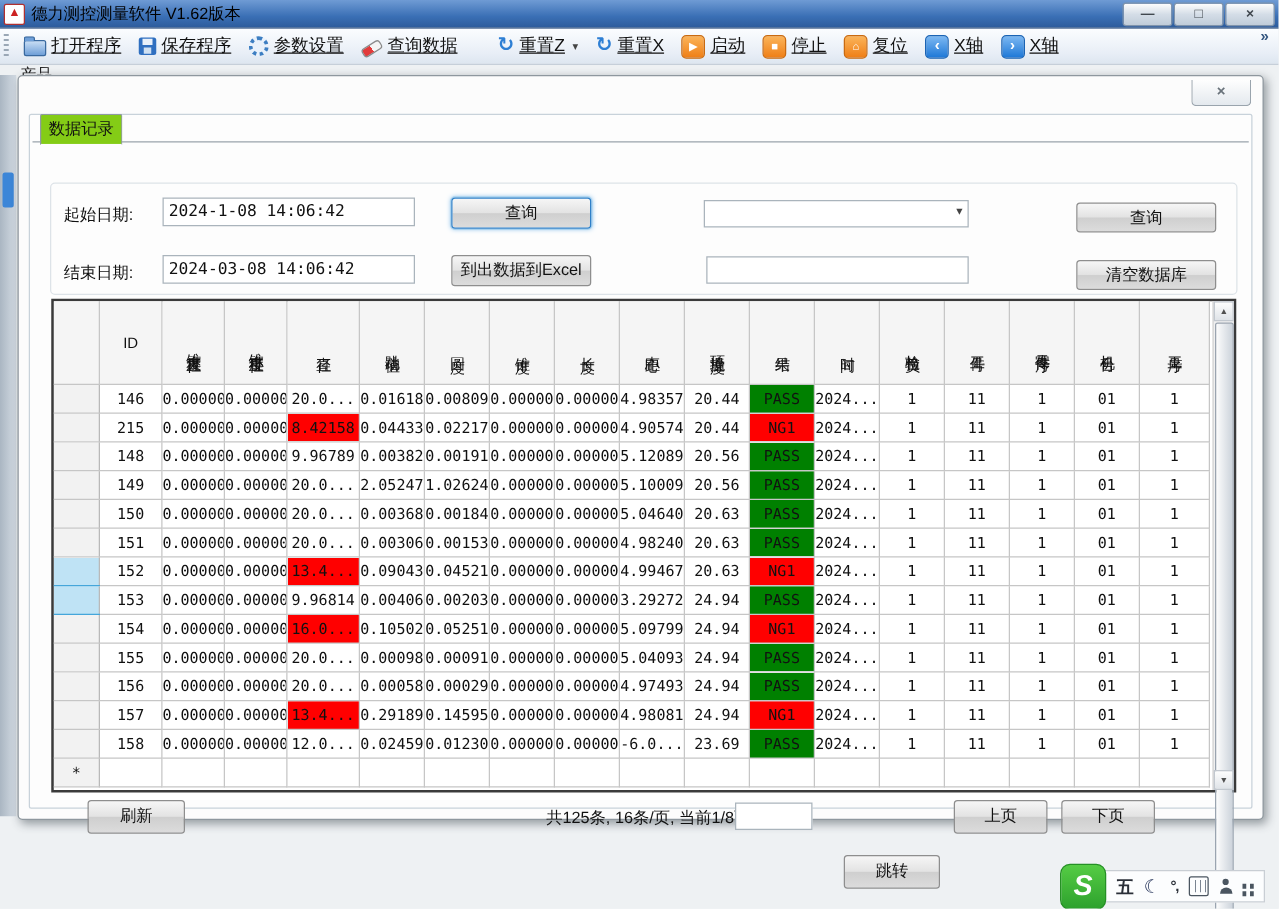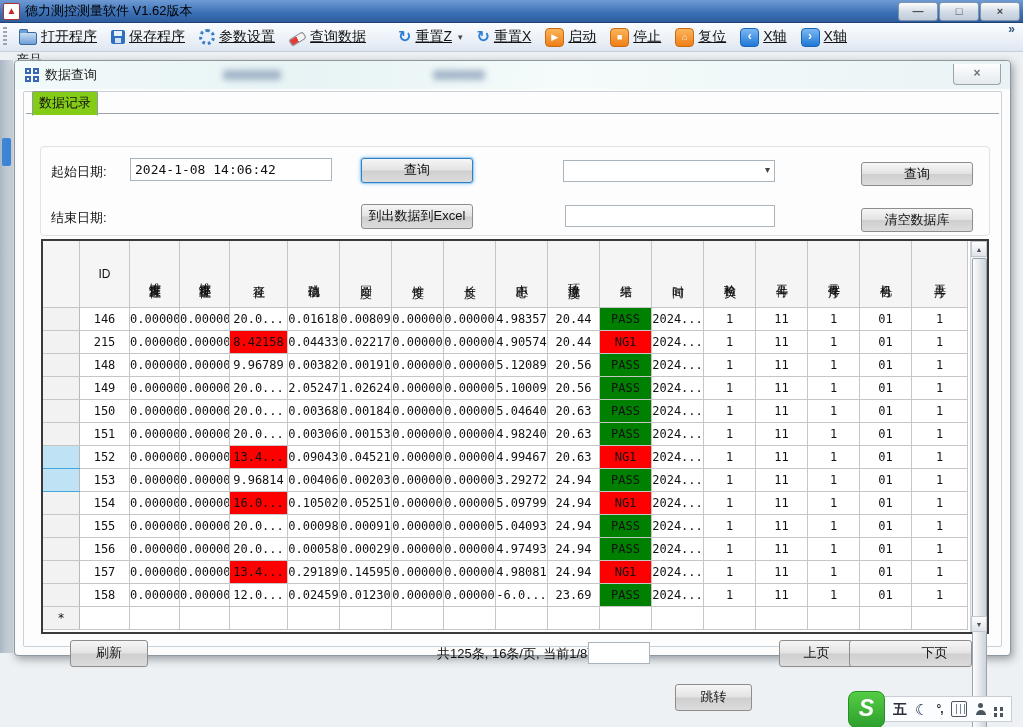--- a/index.html
+++ b/index.html
@@ -194,48 +194,38 @@
       </div>
   </div>
   <div class="tb-overflow">»</div>
 
   <div class="bg-label">产品</div>
   <div class="left-strip">
       <div class="accent"></div>
     </div>
 
   <div class="dialog">
-    <div class="dlg-title">
-      <span class="dlg-ico">
-          <i></i>
-          <i></i>
-          <i></i>
-          <i></i>
-        </span>
-      <span>数据查询</span>
-      <span class="smudge" style="left:208px;width:58px;"></span>
-      <span class="smudge" style="left:418px;width:52px;"></span>
-    </div>
     <div class="dlg-close">×</div>
 
     <div class="dlg-body">
       <div class="tab">数据记录</div>
       <div class="tabline"></div>
 
       <div class="groupbox"></div>
       <span class="lbl" style="left:27px;top:71px;">起始日期:</span>
       <input class="tbox" style="left: 106px; top: 66px; width: 192px; height: 21px;" value="2024-1-08 14:06:42">
       <div class="btn btn-default" style="left:337px;top:66px;width:110px;height:23px;line-height:22px;">查询</div>
       <div class="combo" style="left:539px;top:68px;width:210px;height:20px;">
         <span></span>
         <span class="arrow">▾</span>
       </div>
       <div class="btn" style="left:837px;top:70px;width:110px;height:22px;line-height:21px;">查询</div>
 
       <span class="lbl" style="left:27px;top:117px;">结束日期:</span>
+      <input class="tbox" style="left: 106px; top: 112px; width: 192px; height: 21px;" value="2024-03-08 14:06:42">
       <div class="btn" style="left:337px;top:112px;width:110px;height:23px;line-height:22px;">到出数据到Excel</div>
       <input class="tbox" style="left: 541px; top: 113px; width: 200px; height: 20px;" value="">
       <div class="btn" style="left:837px;top:116px;width:110px;height:22px;line-height:21px;">清空数据库</div>
 
       <div class="grid-wrap">
         <table class="grid">
           <thead>
               <tr id="gridhead">
                 <th></th>
                 <th><span class="">ID</span></th>
@@ -544,22 +534,22 @@
           <div class="sb-btn sb-up">▲</div>
           <div class="sb-thumb"></div>
           <div class="sb-btn sb-down">▼</div>
         </div>
       </div>
 
       <div class="btn" style="left:46px;top:548px;width:76px;height:25px;line-height:24px;">刷新</div>
       <span class="pager-status" style="left:413px;top:553px;">共125条, 16条/页, 当前1/8页</span>
       <input class="tbox" style="left: 564px; top: 550px; width: 52px; height: 20px;" value="">
       <div class="btn" style="left:651px;top:548px;width:75px;height:25px;line-height:24px;margin-top:44px;">跳转</div>
-      <div class="btn" style="left:739px;top:548px;width:73px;height:25px;line-height:24px;margin-left:16px;">上页</div>
-      <div class="btn" style="left:825px;top:548px;width:73px;height:25px;line-height:24px;padding-left:48px;">下页</div>
+      <div class="btn" style="left:739px;top:548px;width:73px;height:25px;line-height:24px;">上页</div>
+      <div class="btn" style="left:825px;top:548px;width:73px;height:25px;line-height:24px;">下页</div>
     </div>
   </div>
 
   <div class="tray-logo">S</div>
   <div class="tray-bar">
     <span class="tray-item">五</span>
     <span class="tray-item tray-moon">☾</span>
     <span class="tray-item tray-punct">°,</span>
     <span class="ico-kbd"></span>
     <span class="ico-person"></span>

